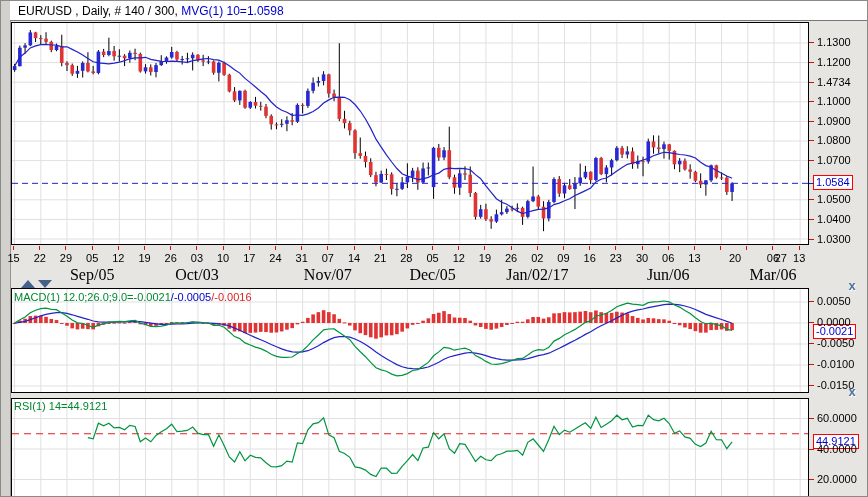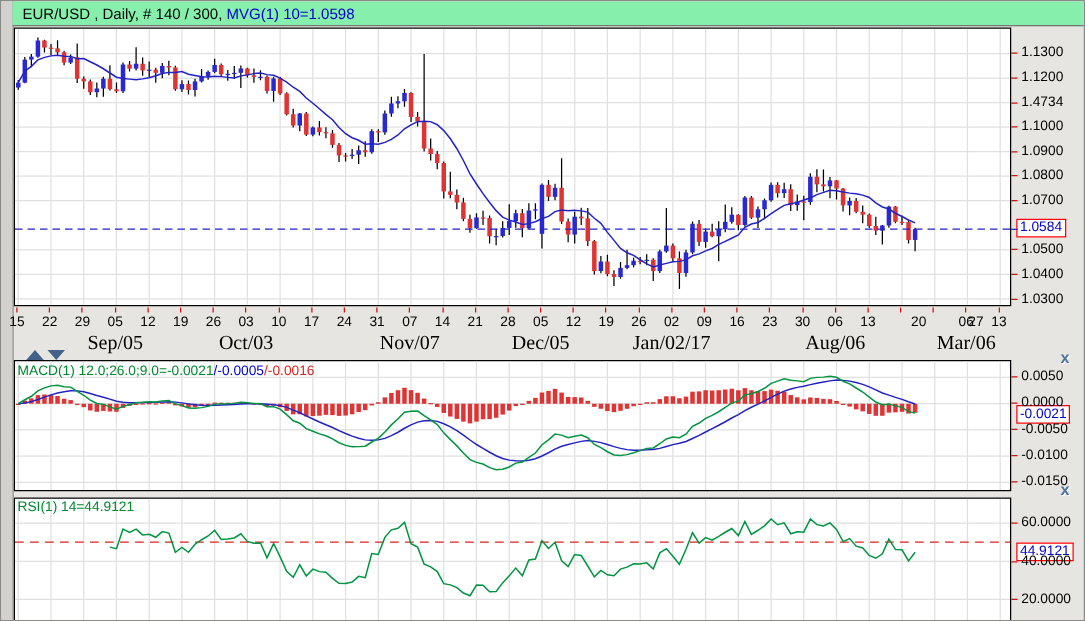--- a/index.html
+++ b/index.html
@@ -3,21 +3,21 @@
 <meta charset="utf-8">
 <style>
   html,body{margin:0;padding:0;background:#ffffff;}
   #win{
     position:relative;width:868px;height:497px;overflow:hidden;
     background:#e6e5e1;border:1px solid #8a8a86;box-sizing:border-box;
     font-family:"Liberation Sans", sans-serif;
   }
   #left-strip{position:absolute;left:0;top:0;width:9px;height:497px;background:#d2d1cd;border-right:1px solid #96958f;}
   #titlebar{
-    position:absolute;left:9px;top:0;width:858px;height:20px;background:#86efac;
+    position:absolute;left:9px;top:0;width:858px;height:20px;background:#ffffff;
     border-bottom:1px solid #777;line-height:20px;font-size:12px;color:#000;padding-left:8px;box-sizing:border-box;
     white-space:nowrap;
   }
   #titlebar .mvg{color:#0000cc;}
   svg.plot{position:absolute;background:#ffffff;border:1px solid #000;}
   #main-svg{left:10px;top:21px;}
   #macd-svg{left:10px;top:287px;}
   #rsi-svg{left:10px;top:397px;}
   .axis{position:absolute;left:807px;width:60px;}
   #price-axis{top:21px;height:226px;}
@@ -468,21 +468,21 @@
       <div class="day" style="left: 735.776px; margin-left: 34px;">27</div>
       <div class="dtick" style="left: 761.461px;"></div>
       <div class="day" style="left: 761.961px;">06</div>
       <div class="dtick" style="left: 787.645px;"></div>
       <div class="day" style="left: 788.145px;">13</div>
       <div class="mon" style="left: 81.1711px;">Sep/05</div>
       <div class="mon" style="left: 185.908px;">Oct/03</div>
       <div class="mon" style="left: 316.829px;">Nov/07</div>
       <div class="mon" style="left: 421.566px;">Dec/05</div>
       <div class="mon" style="left: 526.303px;">Jan/02/17</div>
-      <div class="mon" style="left: 657.224px;">Aug/06</div>
+      <div class="mon" style="left: 657.224px;">Jun/06</div>
       <div class="mon" style="left: 761.961px;">Mar/06</div>
     </div>
 
   <div id="panel-buttons">
     <span class="tri tri-up"></span>
     <span class="tri tri-down"></span>
   </div>
 
   <svg id="macd-svg" class="plot" width="796" height="103">
       <line x1="2.6184210526315788" x2="2.6184210526315788" y1="0" y2="103" stroke="#e0e0e0" stroke-width="1"></line>

